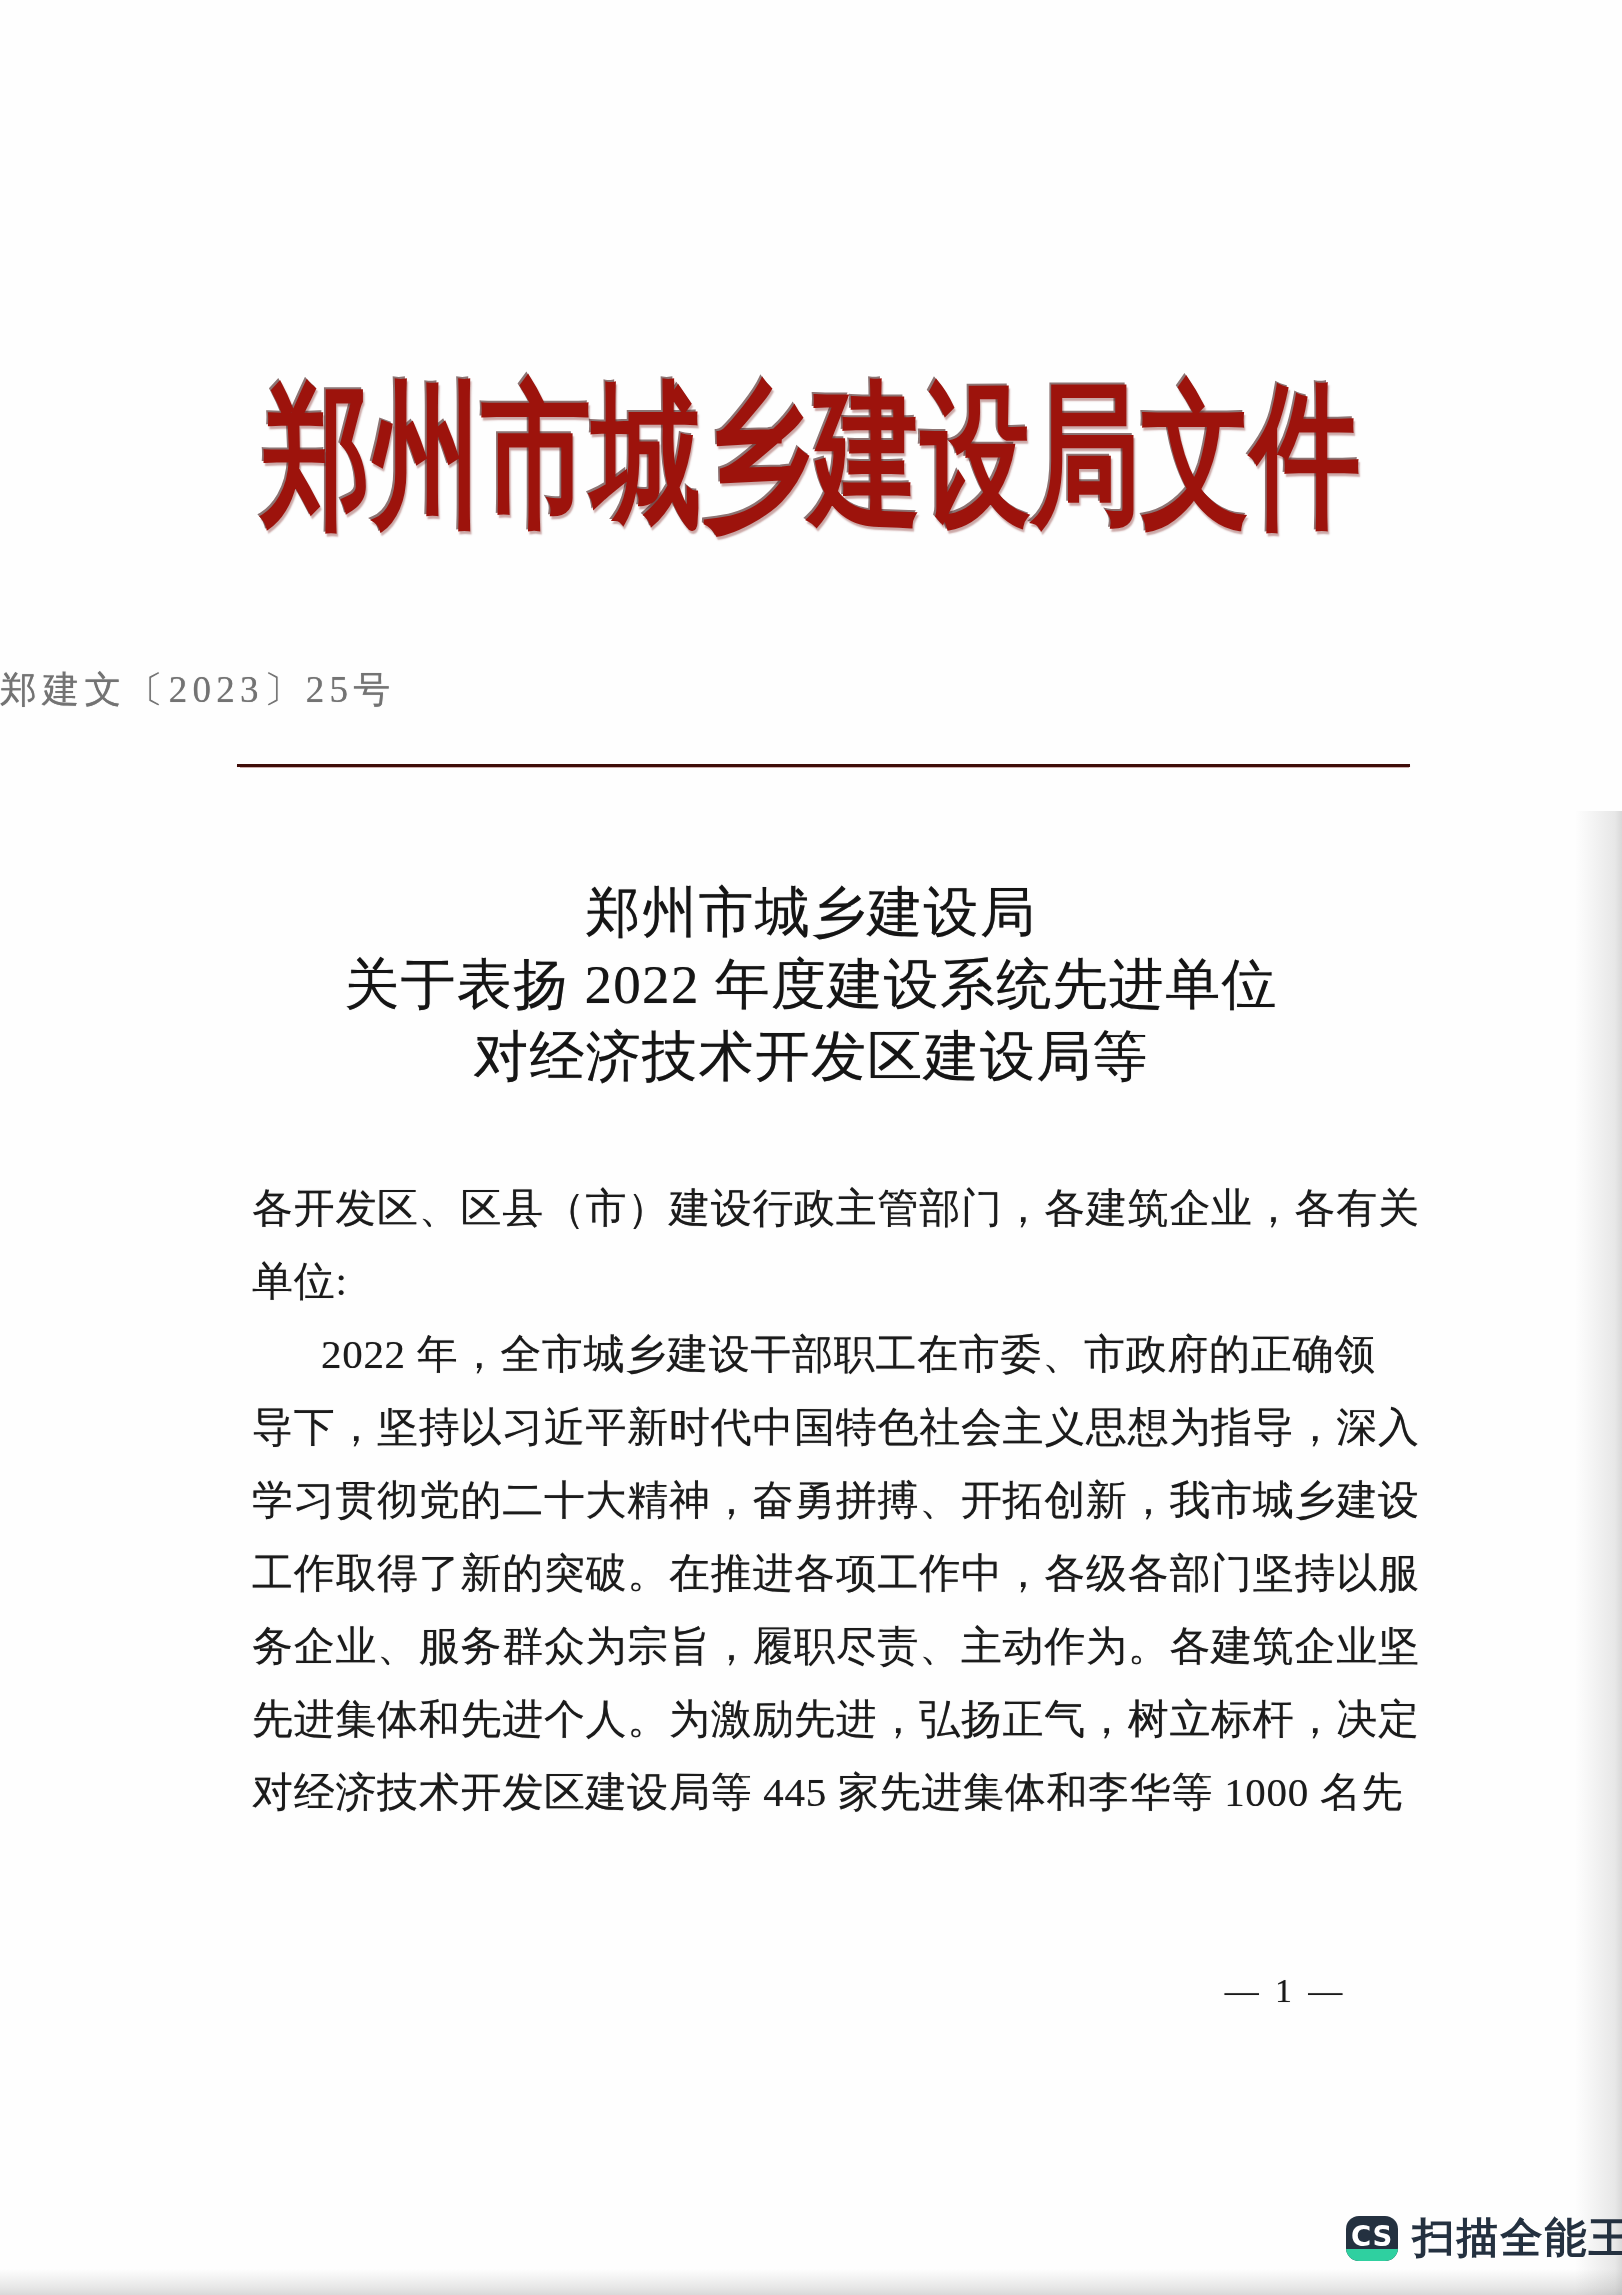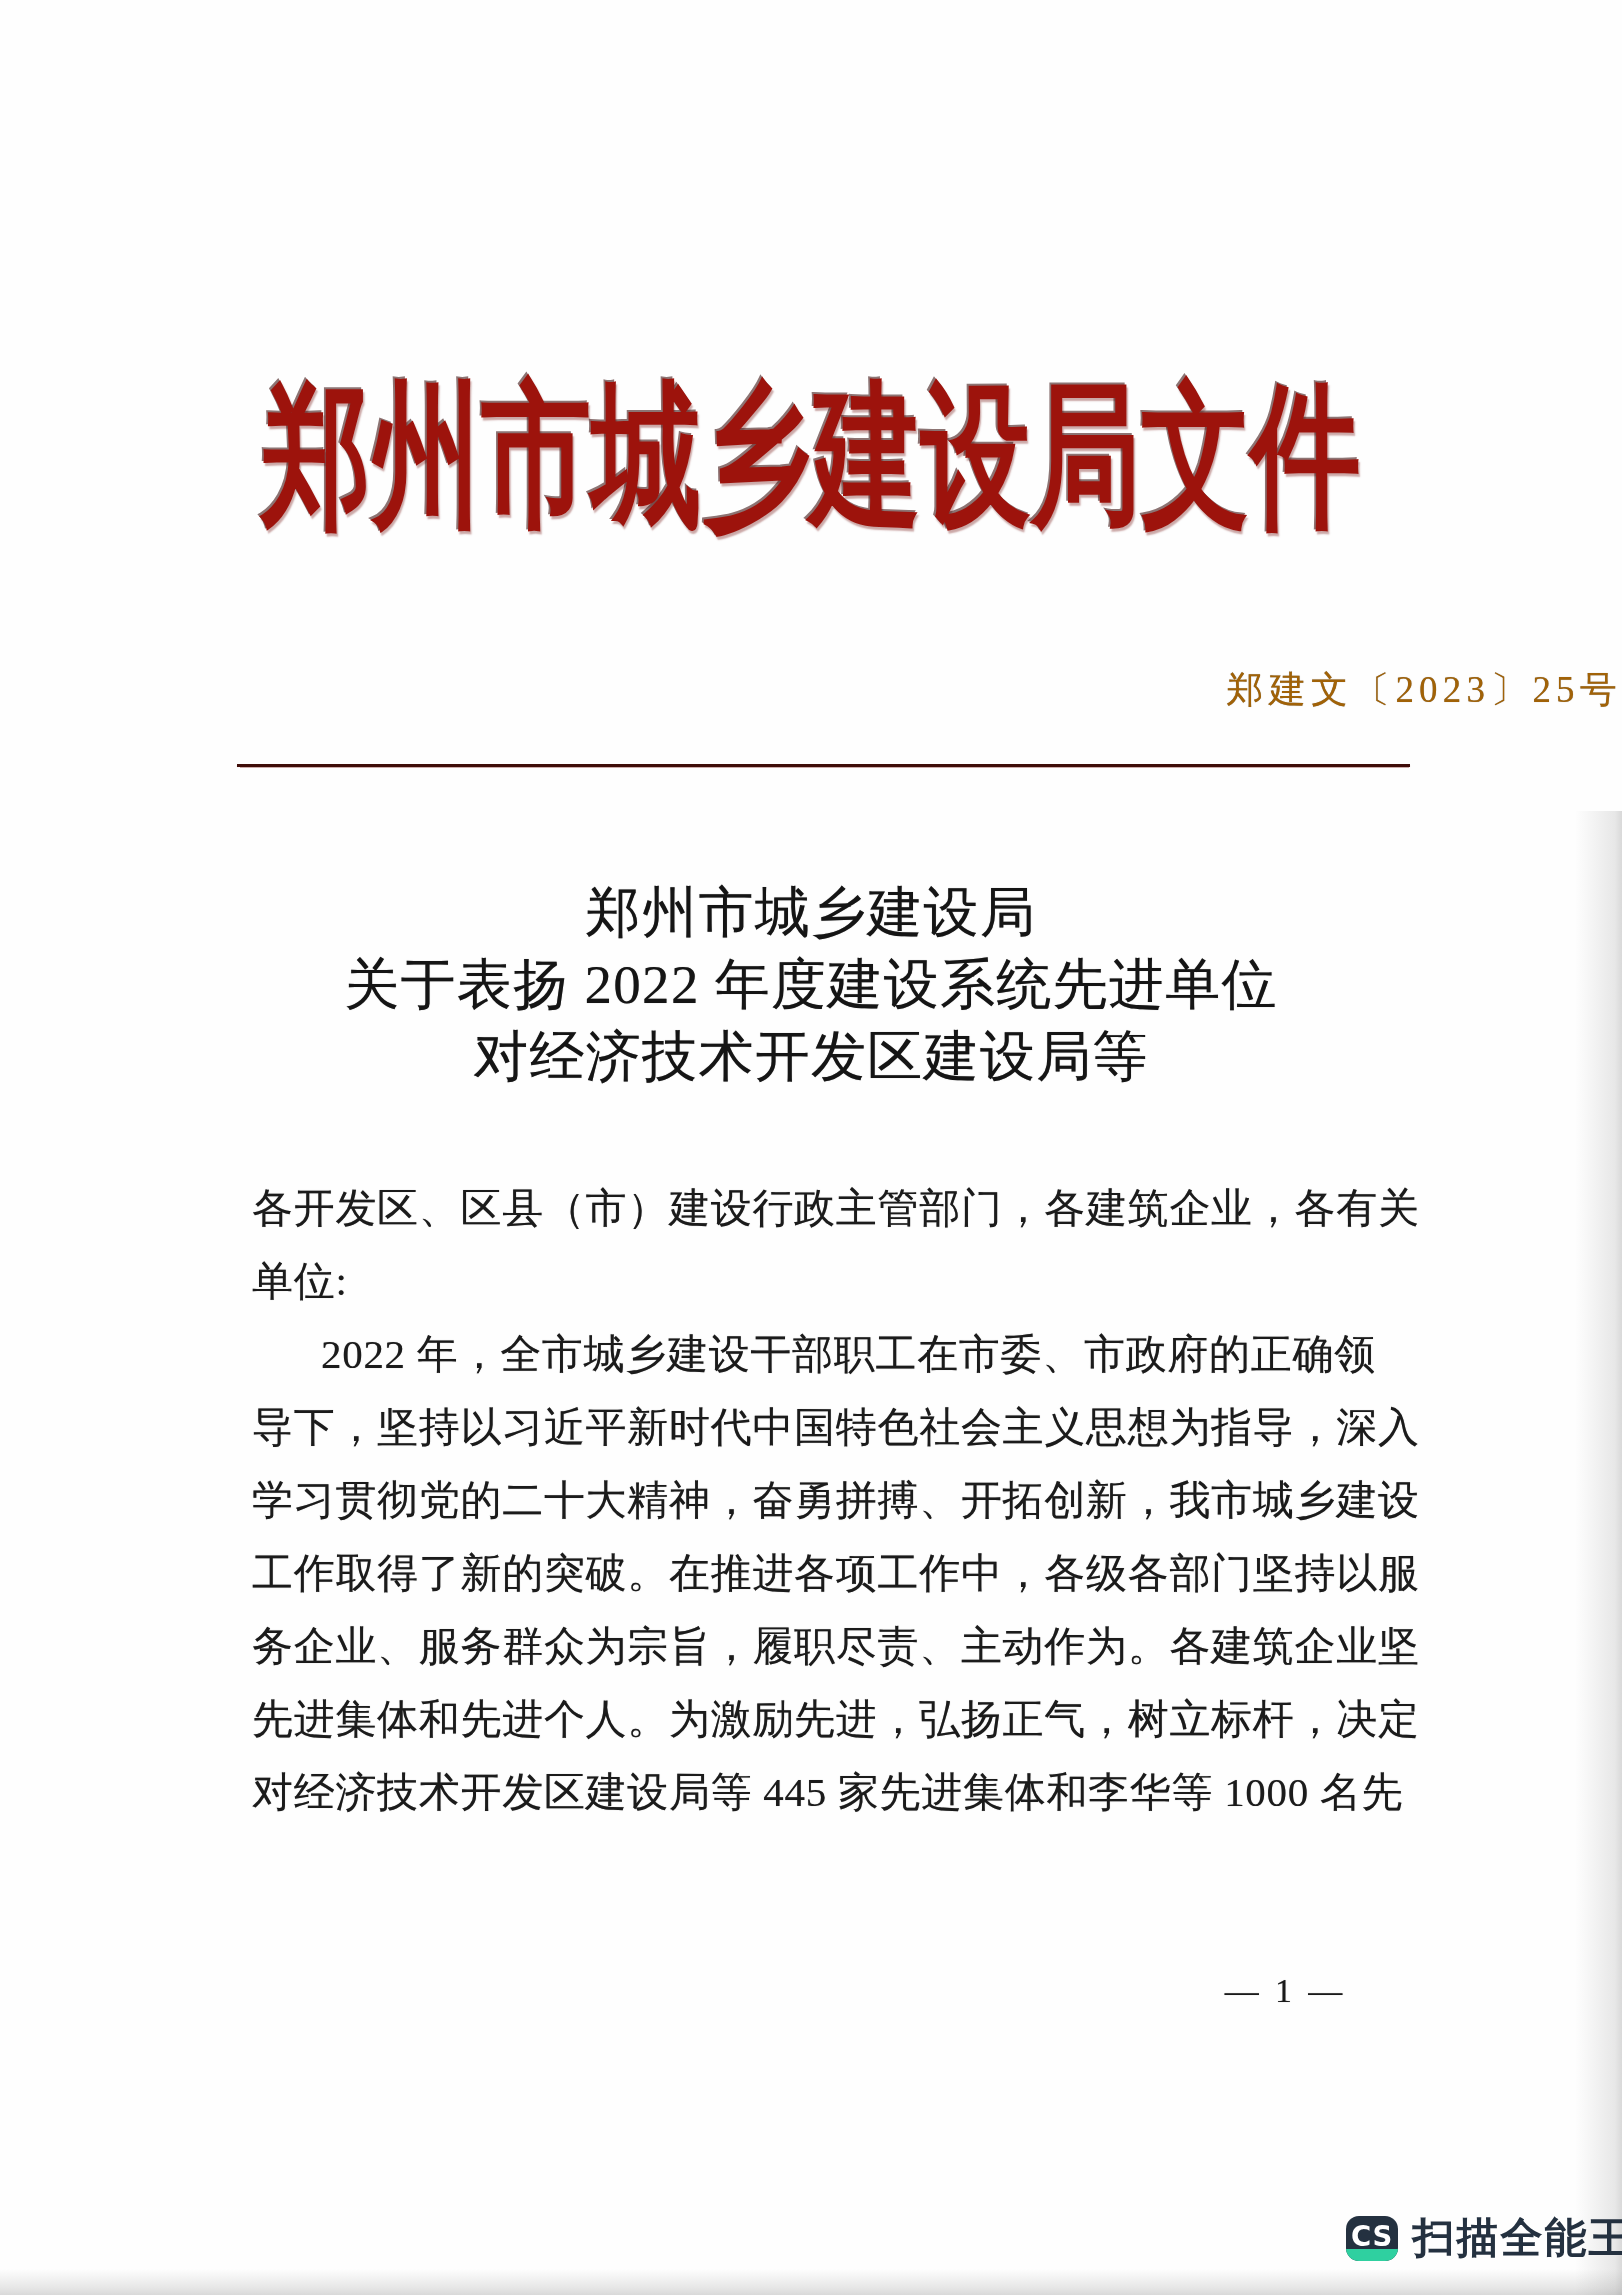--- a/index.html
+++ b/index.html
@@ -37,25 +37,25 @@
     letter-spacing: 0px;
     text-shadow: -2.6px -2px 0.7px rgba(45, 2, 0, 0.55), 2px 2.6px 2px rgba(110, 10, 5, 0.35);
   }
 
   
   .doc-number {
     position: absolute;
     top: 664px;
     left: 0;
     width: 100%;
-    text-align: right;
+    text-align: left;
     font-size: 37px;
     line-height: 52px;
     letter-spacing: 5.2px;
-    color: #a16207;
+    color: #737373;
     text-shadow: 0 0 0.7px rgba(0,0,0,0.45);
   }
 
   
   .red-line {
     position: absolute;
     top: 764px;
     left: 237px;
     width: 1173px;
     height: 3.3px;

